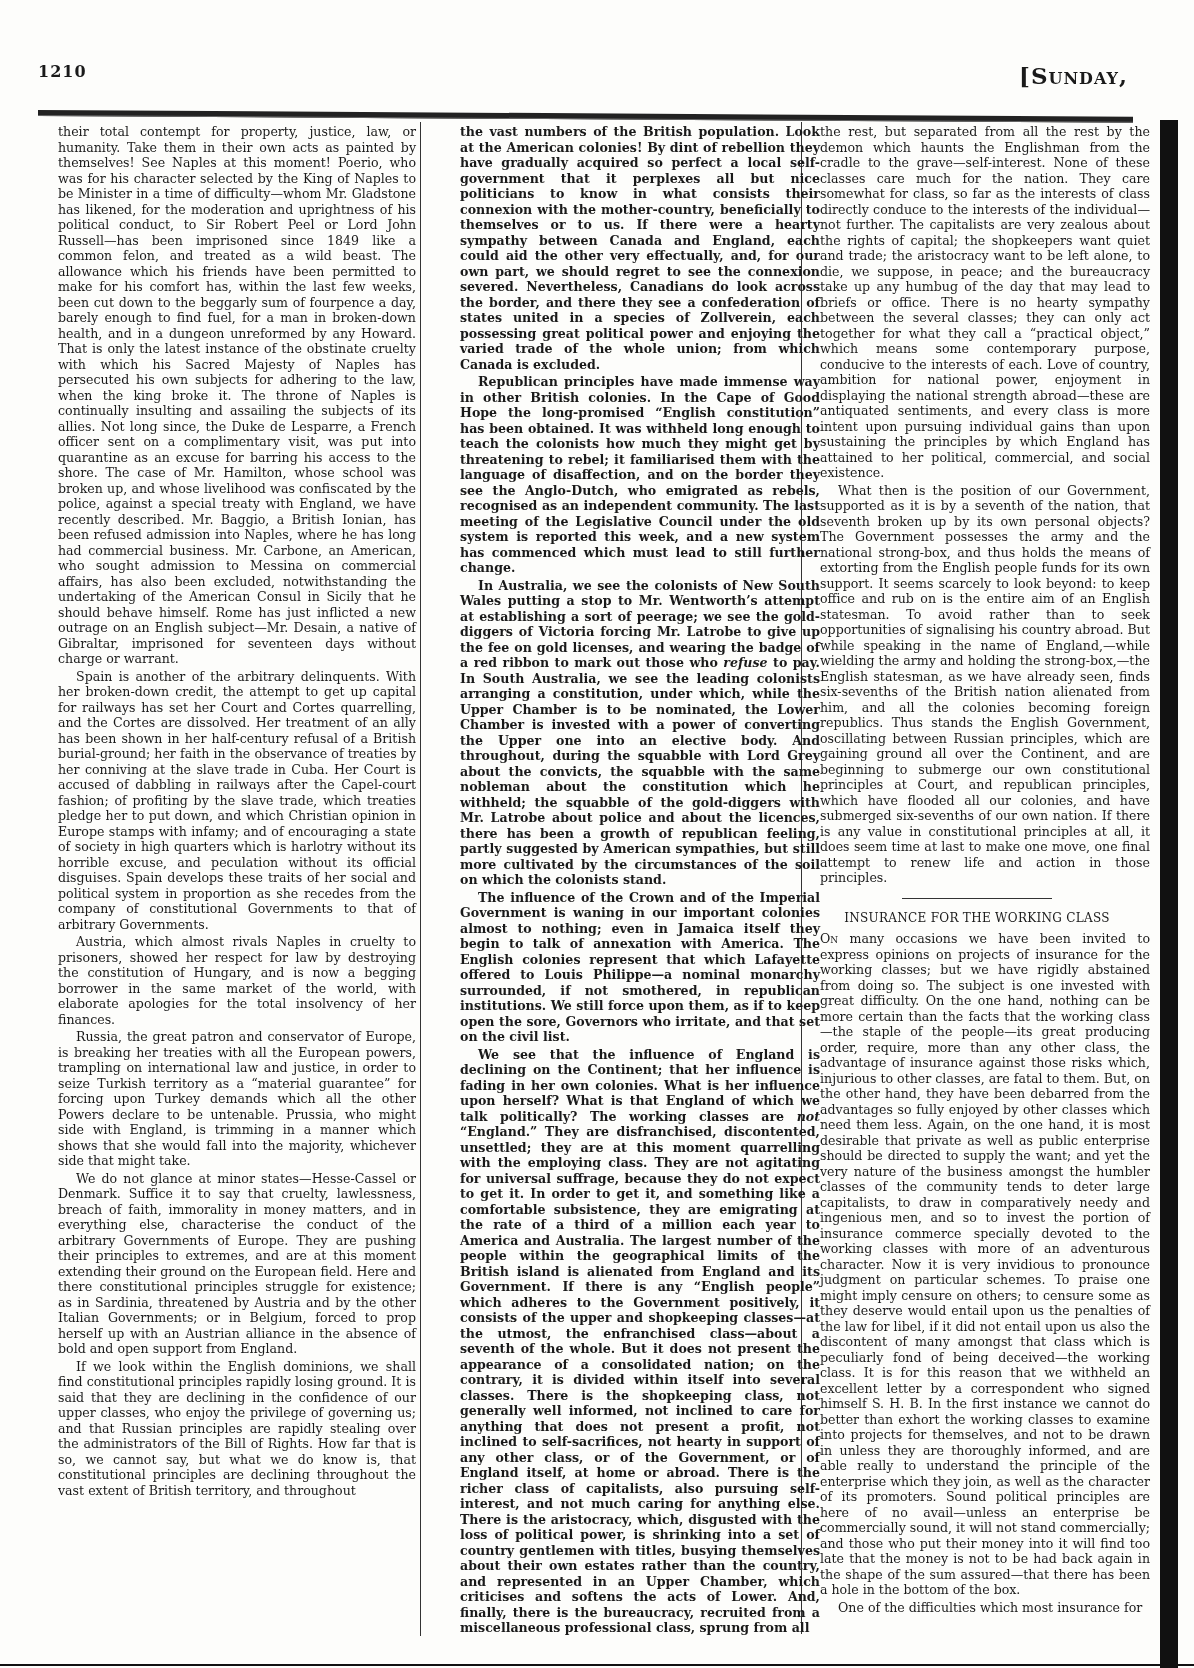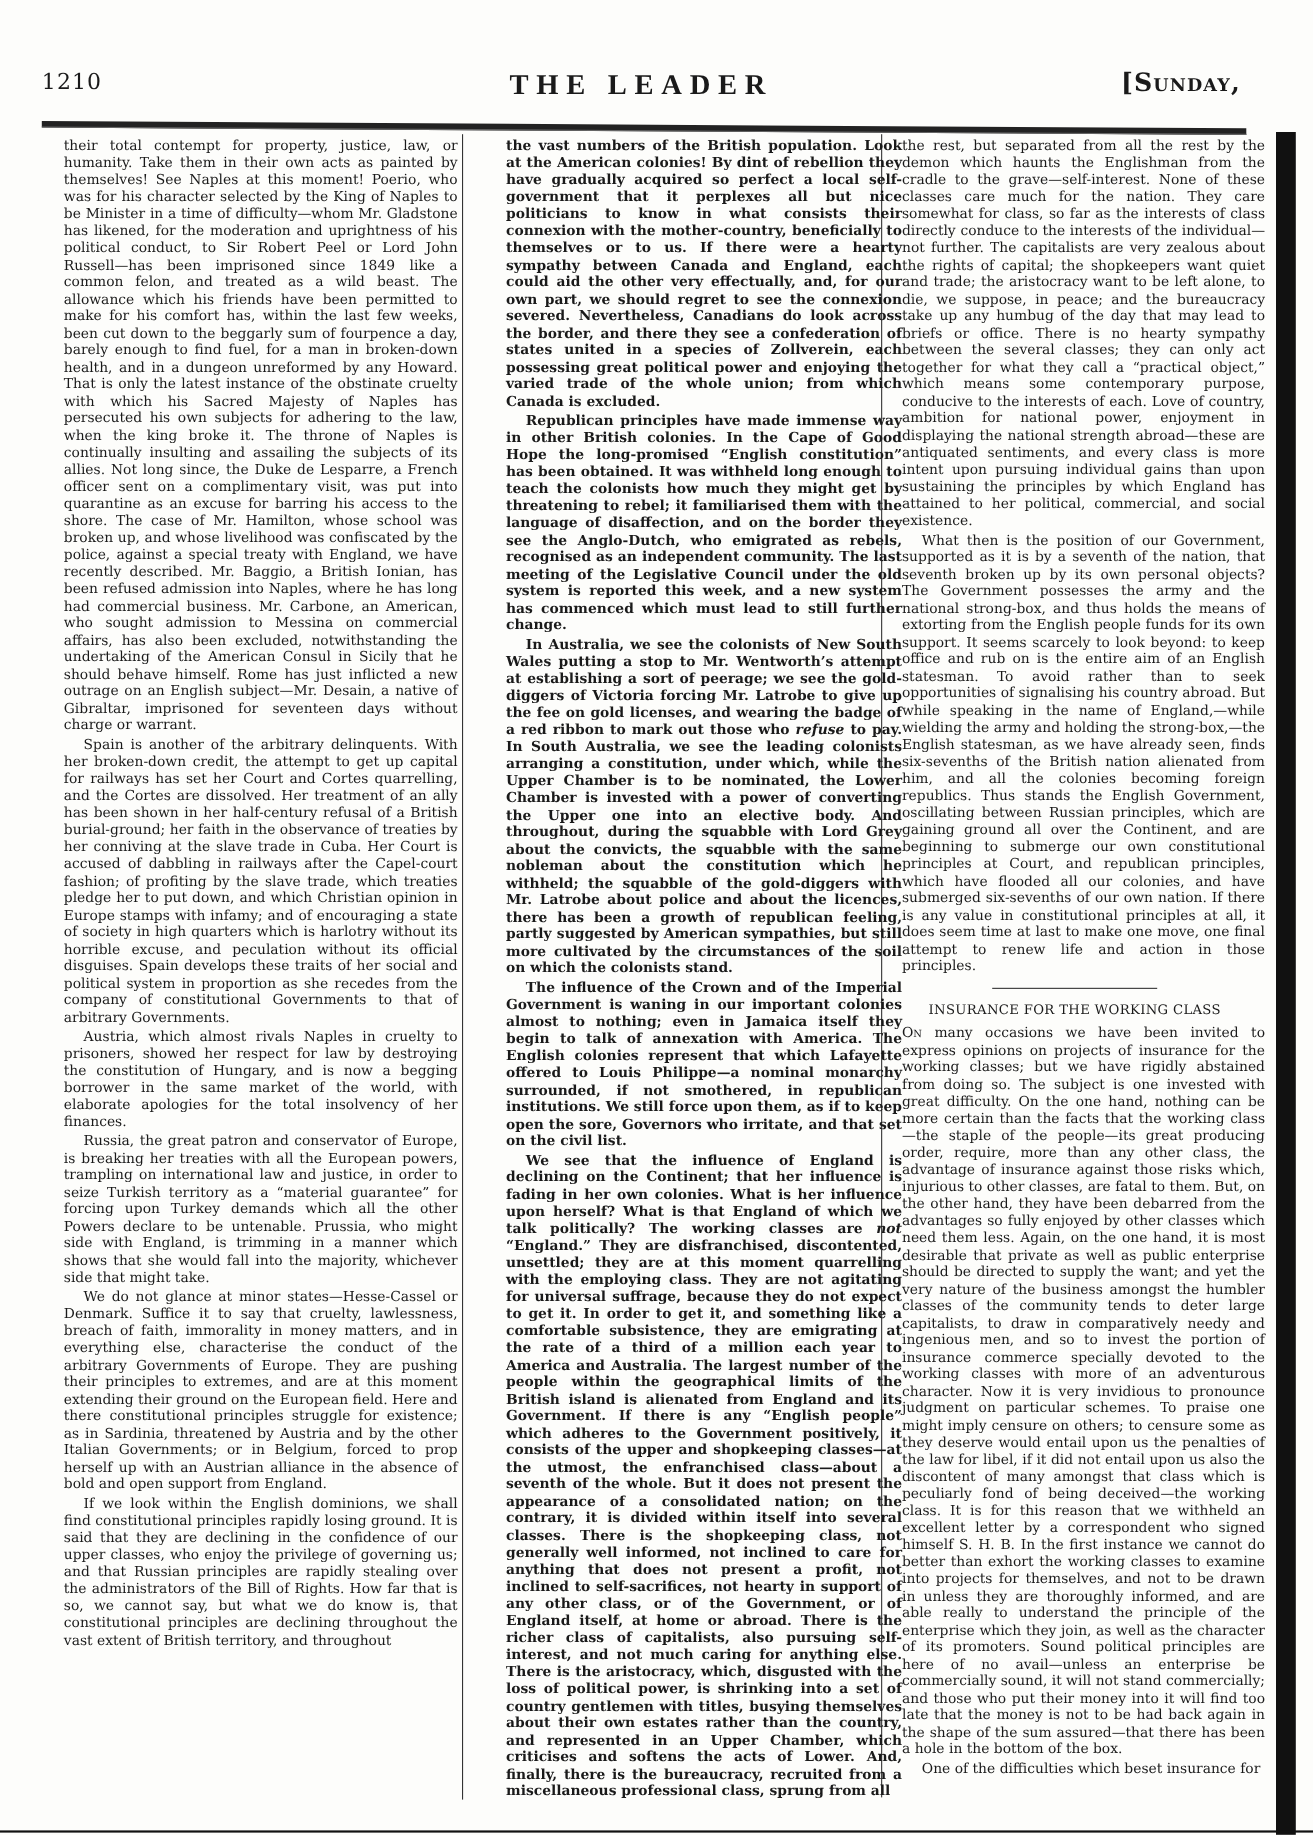--- a/index.html
+++ b/index.html
@@ -6,21 +6,21 @@
   body {
     width: 1194px; height: 1668px; overflow: hidden;
     background: #fdfdfb; color: #1a1a1a;
     font-family: "DejaVu Serif", "Liberation Serif", serif;
     position: relative;
   }
   .page { position: absolute; left: 0; top: 0; width: 1194px; height: 1668px; }
   .masthead {
     position: absolute; left: 38px; top: 62px; width: 1090px; height: 40px;
   }
-  .page-no { position: absolute; left: 0; top: 0; font-size: 20px; font-weight: normal; letter-spacing: 1px; }
+  .page-no { position: absolute; left: 0; top: 0; font-size: 16px; font-weight: bold; letter-spacing: 1px; }
   .title { position: absolute; left: 0; right: 0; top: 0; text-align: center; font-size: 26px; font-weight: bold; letter-spacing: 7px; font-family: "Liberation Serif", serif; }
   .day { position: absolute; right: 0; top: 0; font-size: 23px; font-weight: bold; font-variant: small-caps; letter-spacing: 1px; }
   .rule-top { position: absolute; left: 38px; top: 110px; width: 1095px; height: 5px; background: #222; border-bottom: 1px solid #666; transform: skewY(0.35deg); transform-origin: left; }
   .col {
     position: absolute; top: 124px;
     font-size: 12.6px; line-height: 15.5px; text-align: justify;
     hyphens: manual;
   }
   .col1 { left: 42px; width: 374px; }
   .col2 { left: 444px; width: 376px; font-weight: bold; }
@@ -37,21 +37,20 @@
   .edge-bar { position: absolute; left: 1160px; top: 120px; width: 18px; height: 1548px; background: #111; }
   .bottom-line { position: absolute; left: 0; top: 1664px; width: 1194px; height: 2px; background: #111; }
 </style>
 </head>
 <body>
 
 <div class="page">
 
   <div class="masthead">
     <span class="page-no">1210</span>
-    <div class="title">THE LEADER</div>
     <span class="day">[Sunday,</span>
   </div>
   <div class="rule-top"></div>
 
   <div class="vrule vr1"></div>
   <div class="vrule vr2"></div>
 
   <div class="col col1">
     <p class="cont">their total contempt for property, justice, law, or humanity. Take them in their own acts as painted by themselves! See Naples at this moment! Poerio, who was for his character selected by the King of Naples to be Minister in a time of difficulty—whom Mr. Gladstone has likened, for the moderation and uprightness of his political conduct, to Sir Robert Peel or Lord John Russell—has been imprisoned since 1849 like a common felon, and treated as a wild beast. The allowance which his friends have been permitted to make for his comfort has, within the last few weeks, been cut down to the beggarly sum of fourpence a day, barely enough to find fuel, for a man in broken-down health, and in a dungeon unreformed by any Howard. That is only the latest instance of the obstinate cruelty with which his Sacred Majesty of Naples has persecuted his own subjects for adhering to the law, when the king broke it. The throne of Naples is continually insulting and assailing the subjects of its allies. Not long since, the Duke de Lesparre, a French officer sent on a complimentary visit, was put into quarantine as an excuse for barring his access to the shore. The case of Mr. Hamilton, whose school was broken up, and whose livelihood was confiscated by the police, against a special treaty with England, we have recently described. Mr. Baggio, a British Ionian, has been refused admission into Naples, where he has long had commercial business. Mr. Carbone, an American, who sought admission to Messina on commercial affairs, has also been excluded, notwithstanding the undertaking of the American Consul in Sicily that he should behave himself. Rome has just inflicted a new outrage on an English subject—Mr. Desain, a native of Gibraltar, imprisoned for seventeen days without charge or warrant.</p>
     <p>Spain is another of the arbitrary delinquents. With her broken-down credit, the attempt to get up capital for railways has set her Court and Cortes quarrelling, and the Cortes are dissolved. Her treatment of an ally has been shown in her half-century refusal of a British burial-ground; her faith in the observance of treaties by her conniving at the slave trade in Cuba. Her Court is accused of dabbling in railways after the Capel-court fashion; of profiting by the slave trade, which treaties pledge her to put down, and which Christian opinion in Europe stamps with infamy; and of encouraging a state of society in high quarters which is harlotry without its horrible excuse, and peculation without its official disguises. Spain develops these traits of her social and political system in proportion as she recedes from the company of constitutional Governments to that of arbitrary Governments.</p>
@@ -68,18 +67,18 @@
     <p>The influence of the Crown and of the Imperial Government is waning in our important colonies almost to nothing; even in Jamaica itself they begin to talk of annexation with America. The English colonies represent that which Lafayette offered to Louis Philippe—a nominal monarchy surrounded, if not smothered, in republican institutions. We still force upon them, as if to keep open the sore, Governors who irritate, and that set on the civil list.</p>
     <p><span>We see that the influence of England is declining on the Continent; that her influence is fading in her own colonies. What is her influence upon herself? What is that England of which we talk politically? The working classes are </span><em>not</em><span> “England.” They are disfranchised, discontented, unsettled; they are at this moment quarrelling with the employing class. They are not agitating for universal suffrage, because they do not expect to get it. In order to get it, and something like a comfortable subsistence, they are emigrating at the rate of a third of a million each year to America and Australia. The largest number of the people within the geographical limits of the British island is alienated from England and its Government. If there is any “English people” which adheres to the Government positively, it consists of the upper and shopkeeping classes—at the utmost, the enfranchised class—about a seventh of the whole. But it does not present the appearance of a consolidated nation; on the contrary, it is divided within itself into several classes. There is the shopkeeping class, not generally well informed, not inclined to care for anything that does not present a profit, not inclined to self-sacrifices, not hearty in support of any other class, or of the Government, or of England itself, at home or abroad. There is the richer class of capitalists, also pursuing self-interest, and not much caring for anything else. There is the aristocracy, which, disgusted with the loss of political power, is shrinking into a set of country gentlemen with titles, busying themselves about their own estates rather than the country, and represented in an Upper Chamber, which criticises and softens the acts of Lower. And, finally, there is the bureaucracy, recruited from a miscellaneous professional class, sprung from all</span></p>
   </div>
 
   <div class="col col3">
     <p class="cont">the rest, but separated from all the rest by the demon which haunts the Englishman from the cradle to the grave—self-interest. None of these classes care much for the nation. They care somewhat for class, so far as the interests of class directly conduce to the interests of the individual—not further. The capitalists are very zealous about the rights of capital; the shopkeepers want quiet and trade; the aristocracy want to be left alone, to die, we suppose, in peace; and the bureaucracy take up any humbug of the day that may lead to briefs or office. There is no hearty sympathy between the several classes; they can only act together for what they call a “practical object,” which means some contemporary purpose, conducive to the interests of each. Love of country, ambition for national power, enjoyment in displaying the national strength abroad—these are antiquated sentiments, and every class is more intent upon pursuing individual gains than upon sustaining the principles by which England has attained to her political, commercial, and social existence.</p>
     <p>What then is the position of our Government, supported as it is by a seventh of the nation, that seventh broken up by its own personal objects? The Government possesses the army and the national strong-box, and thus holds the means of extorting from the English people funds for its own support. It seems scarcely to look beyond: to keep office and rub on is the entire aim of an English statesman. To avoid rather than to seek opportunities of signalising his country abroad. But while speaking in the name of England,—while wielding the army and holding the strong-box,—the English statesman, as we have already seen, finds six-sevenths of the British nation alienated from him, and all the colonies becoming foreign republics. Thus stands the English Government, oscillating between Russian principles, which are gaining ground all over the Continent, and are beginning to submerge our own constitutional principles at Court, and republican principles, which have flooded all our colonies, and have submerged six-sevenths of our own nation. If there is any value in constitutional principles at all, it does seem time at last to make one move, one final attempt to renew life and action in those principles.</p>
     <div class="sep"></div>
     <div class="heading">INSURANCE FOR THE WORKING CLASS</div>
     <p class="cont"><span class="dropcap">On</span><span> many occasions we have been invited to express opinions on projects of insurance for the working classes; but we have rigidly abstained from doing so. The subject is one invested with great difficulty. On the one hand, nothing can be more certain than the facts that the working class—the staple of the people—its great producing order, require, more than any other class, the advantage of insurance against those risks which, injurious to other classes, are fatal to them. But, on the other hand, they have been debarred from the advantages so fully enjoyed by other classes which need them less. Again, on the one hand, it is most desirable that private as well as public enterprise should be directed to supply the want; and yet the very nature of the business amongst the humbler classes of the community tends to deter large capitalists, to draw in comparatively needy and ingenious men, and so to invest the portion of insurance commerce specially devoted to the working classes with more of an adventurous character. Now it is very invidious to pronounce judgment on particular schemes. To praise one might imply censure on others; to censure some as they deserve would entail upon us the penalties of the law for libel, if it did not entail upon us also the discontent of many amongst that class which is peculiarly fond of being deceived—the working class. It is for this reason that we withheld an excellent letter by a correspondent who signed himself S. H. B. In the first instance we cannot do better than exhort the working classes to examine into projects for themselves, and not to be drawn in unless they are thoroughly informed, and are able really to understand the principle of the enterprise which they join, as well as the character of its promoters. Sound political principles are here of no avail—unless an enterprise be commercially sound, it will not stand commercially; and those who put their money into it will find too late that the money is not to be had back again in the shape of the sum assured—that there has been a hole in the bottom of the box.</span></p>
-    <p>One of the difficulties which beset insurance for</p>
+    <p>One of the difficulties which most insurance for</p>
   </div>
 
   <div class="edge-bar"></div>
   <div class="bottom-line"></div>
 </div>
 
 </body></html>

